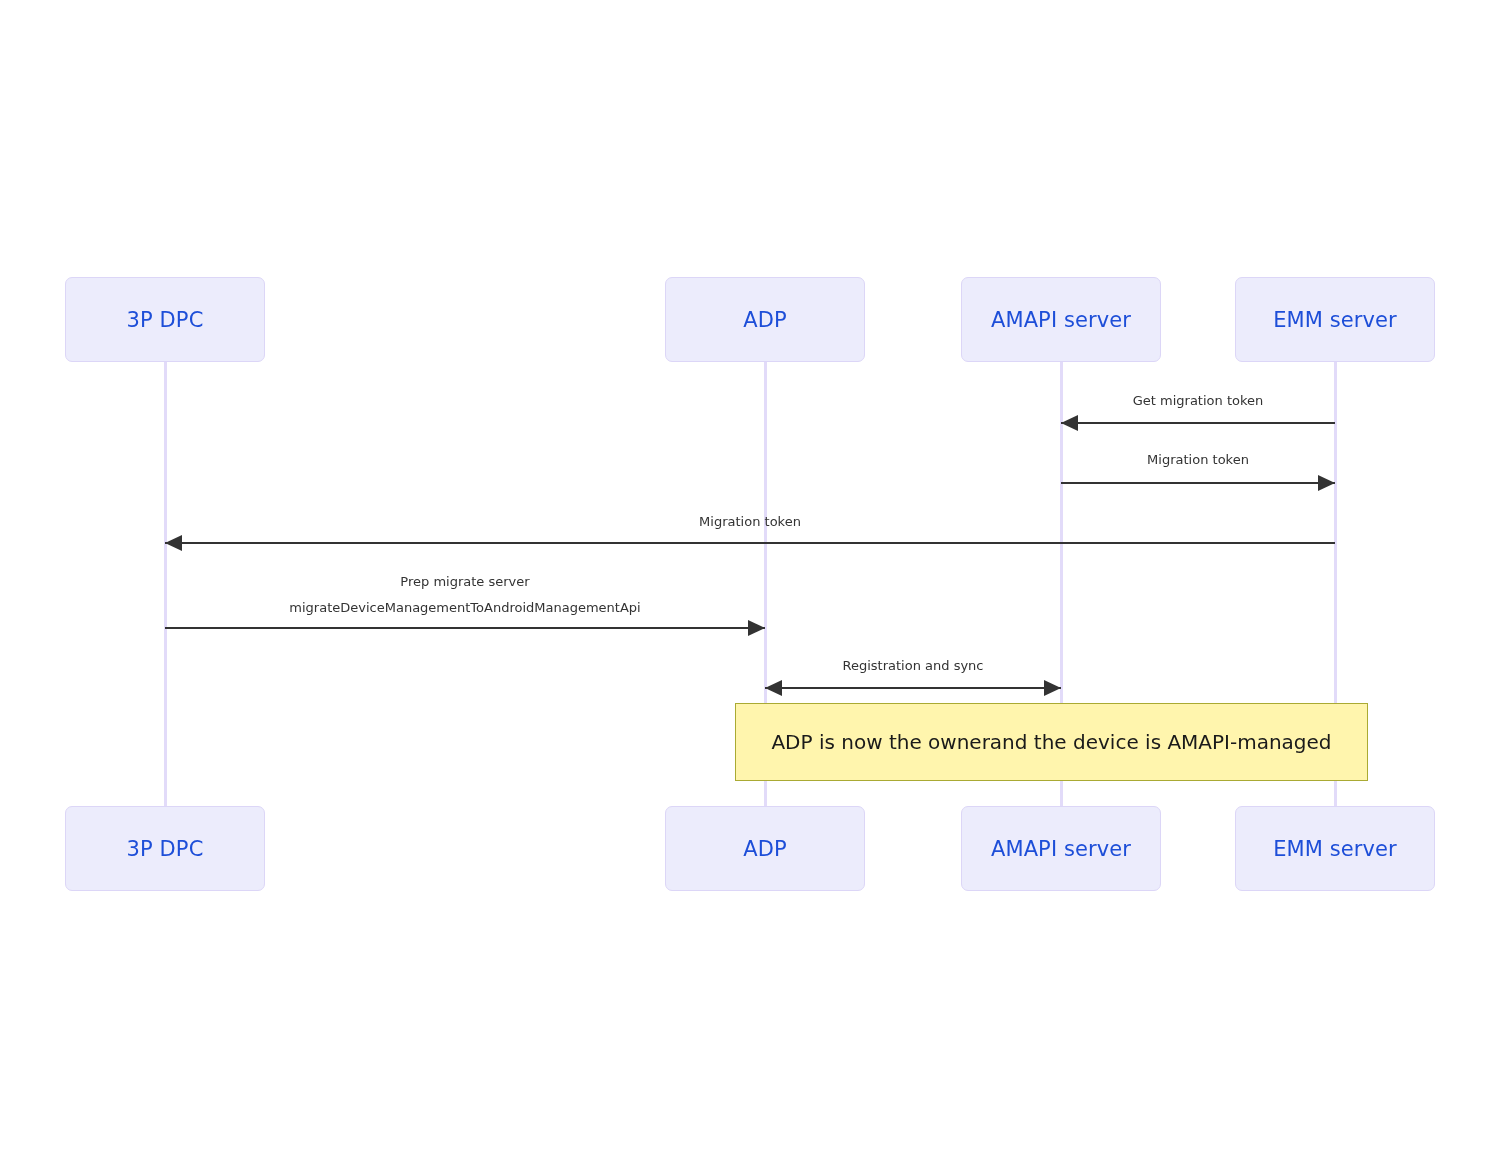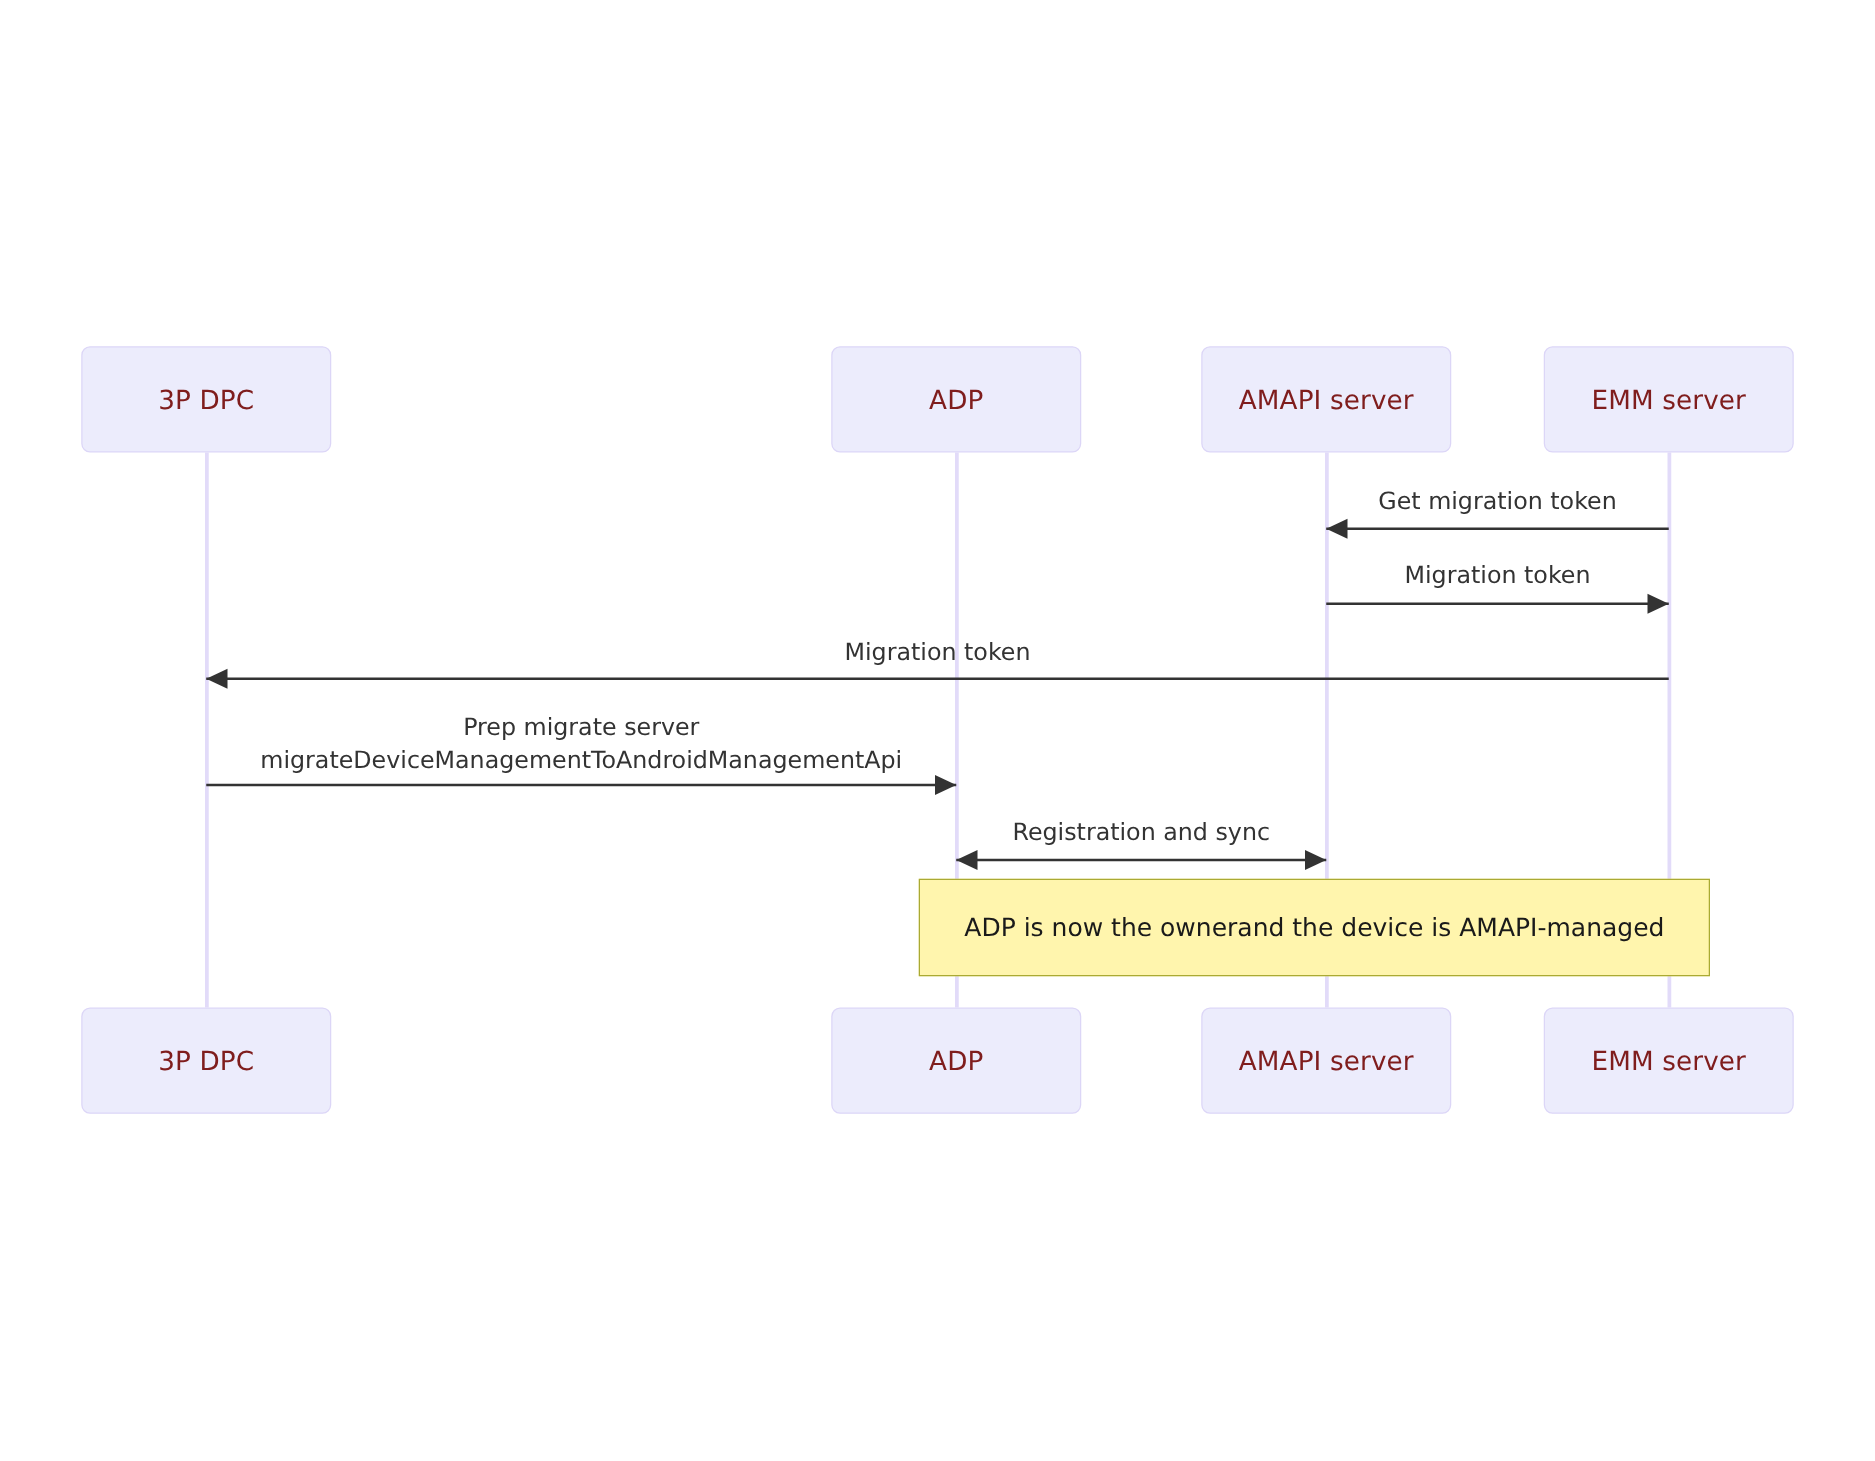--- a/index.html
+++ b/index.html
@@ -27,21 +27,21 @@
     box-sizing: border-box;
     background: #ececfc;
     border: 1.6px solid #dcd6f7;
     border-radius: 7px;
     display: flex;
     align-items: center;
     justify-content: center;
   }
   .participant-label {
     font-size: 21px;
-    color: #7f1d1d;
+    color: #1d4ed8;
     font-family: "DejaVu Sans", sans-serif;
     letter-spacing: 0.1px;
     white-space: nowrap;
   }
   .msg-line {
     position: absolute;
     height: 2px;
     background: #333333;
   }
   .arrowhead {
@@ -52,21 +52,21 @@
     border-bottom: 8px solid transparent;
   }
   .arrowhead.right {
     border-left: 17px solid #333333;
   }
   .arrowhead.left {
     border-right: 17px solid #333333;
   }
   .msg-label {
     position: absolute;
-    font-size: 19px;
+    font-size: 13px;
     color: #333333;
     text-align: center;
     line-height: 26px;
     white-space: pre;
     font-family: "DejaVu Sans", sans-serif;
   }
   .note-box {
     position: absolute;
     box-sizing: border-box;
     background: #fff5ad;

